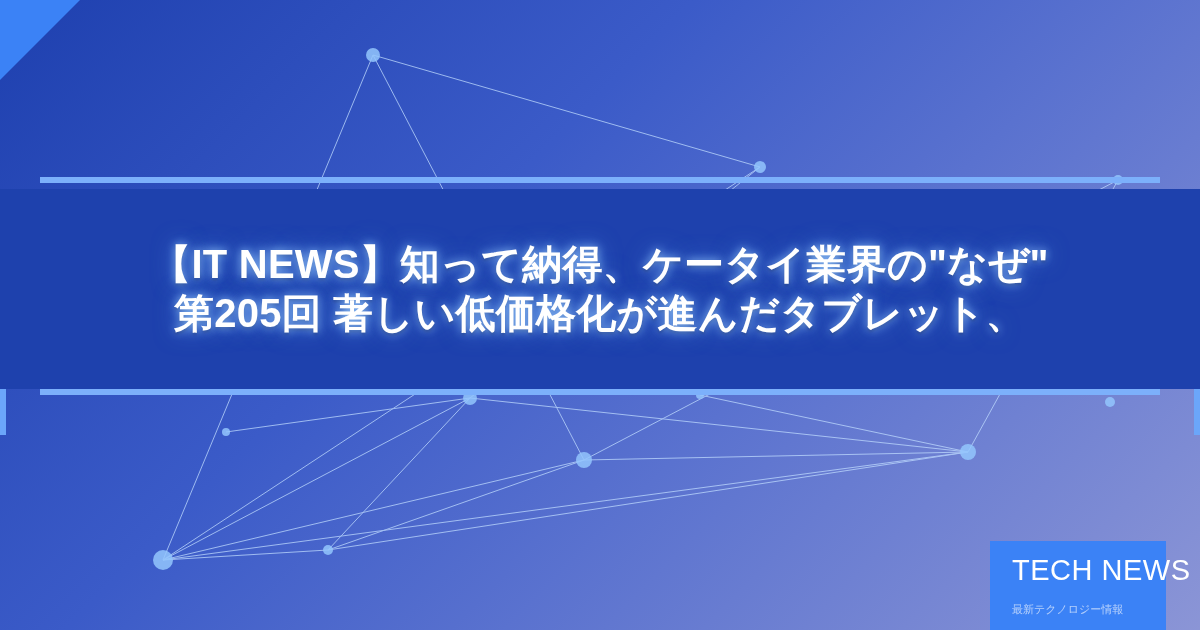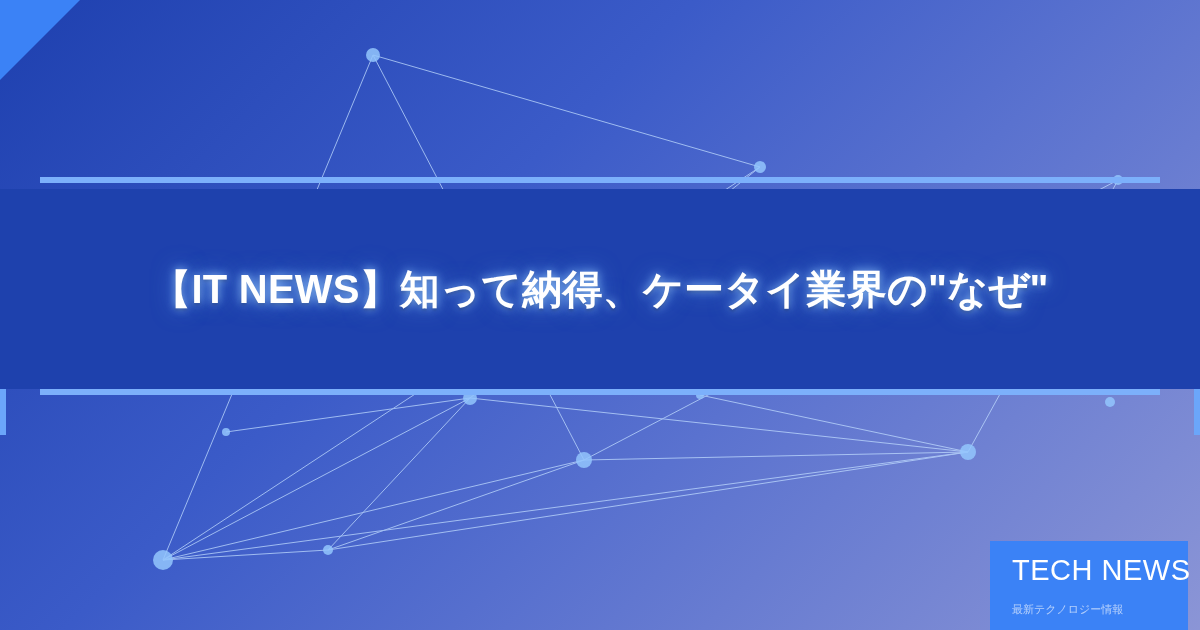--- a/index.html
+++ b/index.html
@@ -64,21 +64,21 @@
   }
   .edge-right{
     position:absolute; right:0; top:389px;
     width:6px; height:46px;
     background:#6ba6fa;
   }
 
   
   .badge{
     position:absolute; left:990px; top:541px;
-    width:198px; height:89px;
+    width:176px; height:89px;
     background:#3b82f6;
     padding:14px 18px 16px 22px;
   }
   .badge-title{
     color:#ffffff;
     font-size:29px;
     font-weight:400;
     line-height:1.05;
     letter-spacing:.5px;
     white-space:nowrap;
@@ -133,20 +133,21 @@
         <circle cx="328" cy="550" r="5"></circle>
         <circle cx="700" cy="395" r="4"></circle>
       </g>
   </svg>
 
   <div class="rule-top"></div>
 
   <div class="band">
     <h1 class="band-title">
       <span class="ln">【IT NEWS】知って納得、ケータイ業界の"なぜ"</span>
+      <span class="ln">第205回 著しい低価格化が進んだタブレット、</span>
     </h1>
   </div>
 
   <div class="rule-bottom"></div>
   <div class="edge-left"></div>
   <div class="edge-right"></div>
 
   <div class="badge">
     <div class="badge-title">TECH NEWS</div>
     <div class="badge-sub">最新テクノロジー情報</div>

